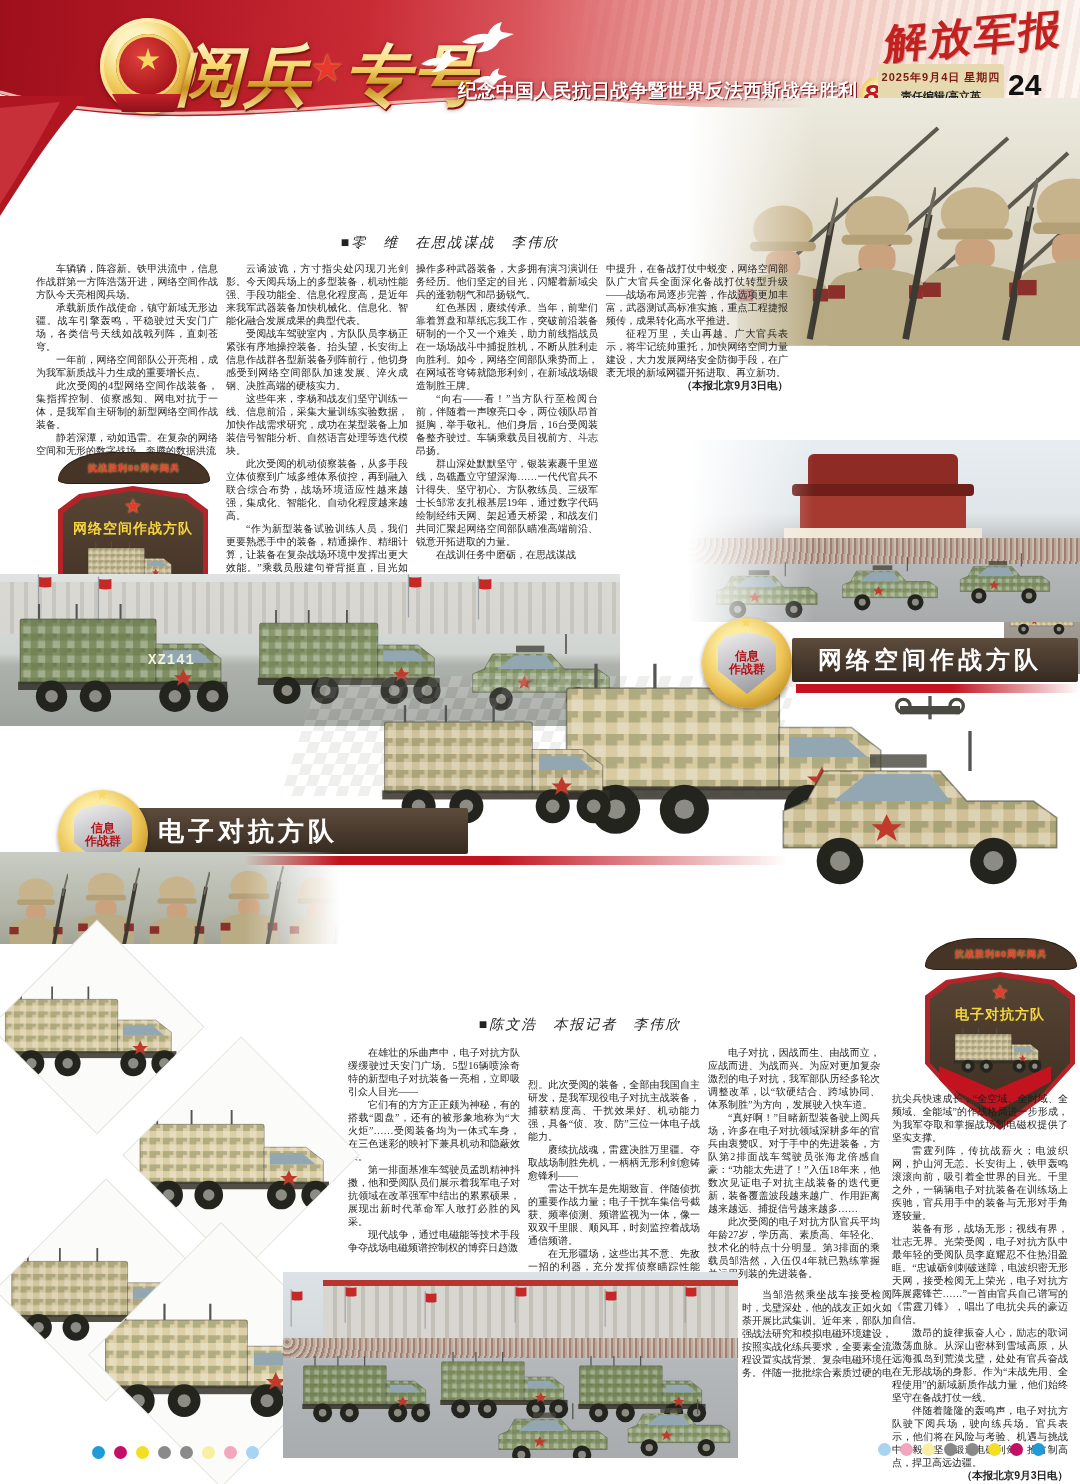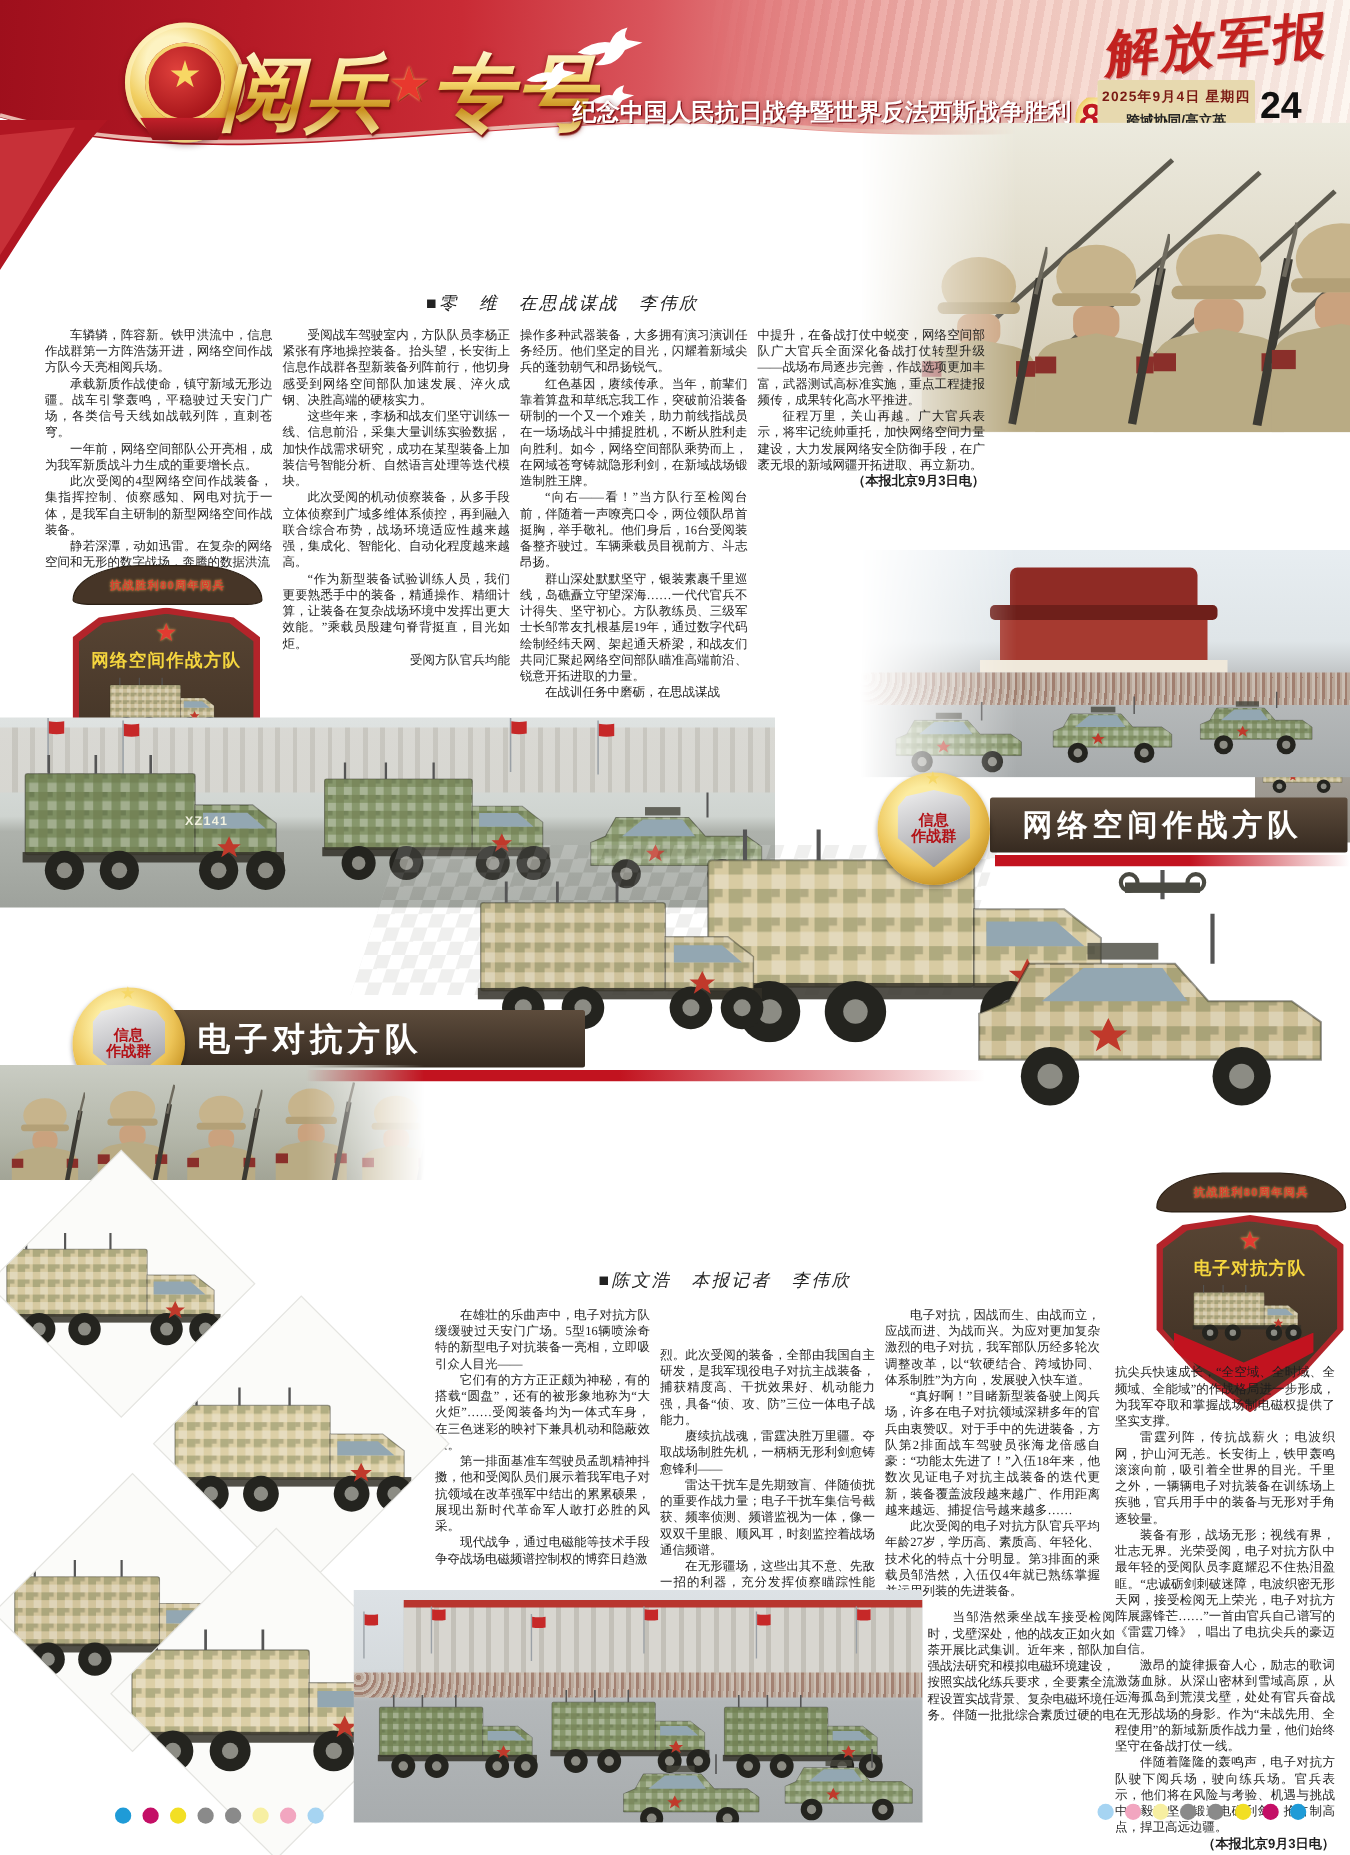--- a/index.html
+++ b/index.html
@@ -57,22 +57,22 @@
   .b2{left:330px;top:1016px;width:500px;}
   .col{font-size:10px;line-height:1.3;text-align:justify;color:#1e1e1e;}
   .col p{margin:0;text-indent:2em;}
   .col p.noind{text-indent:0;}
   .signoff{text-align:right;font-weight:bold;font-family:"Liberation Sans",sans-serif;font-size:10.5px;
     margin-top:3px;}
   
   .photo{overflow:hidden;}
   .fadeL{-webkit-mask-image:linear-gradient(to right,transparent,black 32%);mask-image:linear-gradient(to right,transparent,black 32%);}
   .fadeR{-webkit-mask-image:linear-gradient(to left,transparent,black 28%);mask-image:linear-gradient(to left,transparent,black 28%);}
-  .truck-marking{position:absolute;font-family:Liberation Sans, sans-serif;font-weight:bold;
-    color:#f2f2e0;font-size:10px;letter-spacing:1px;}
+  .truck-marking{position:absolute;font-family:Liberation Mono, monospace;font-weight:bold;
+    color:#f2f2e0;font-size:14px;letter-spacing:1px;}
   
   .badge-bar{background:linear-gradient(180deg,#6a584531 0,#5d4c3c 0,#362a20 100%);color:#fff;
     font-family:"Liberation Sans",sans-serif;font-weight:bold;display:flex;align-items:center;
     padding-left:26px;letter-spacing:4px;border-radius:2px;}
   .red-stripe{background:linear-gradient(to right,#c2131f 0 55%,rgba(194,19,31,0));}
   .gold-emblem{border-radius:50%;background:radial-gradient(circle at 42% 35%,#fceca0 0 26%,#ecc356 55%,#c08a1a 82%,#8a5e0c 100%);
     box-shadow:0 2px 4px rgba(0,0,0,.4);}
   .silver-shield{position:absolute;left:16px;top:14px;width:58px;height:62px;
     clip-path:polygon(50% 0,88% 8%,100% 22%,100% 62%,50% 100%,0 62%,0 22%,12% 8%);
     background:linear-gradient(160deg,#f0f0f0,#b9b9bd 60%,#8f8f95);display:flex;flex-direction:column;
@@ -203,21 +203,21 @@
   </svg>
 
   <div class="abs subtitle">
     <span>纪念中国人民抗日战争暨世界反法西斯战争胜利</span><span class="sub80">80</span><span>周年</span>
   </div>
 
   <div class="abs masthead">解放军报</div>
 
   <div class="abs datebox">
     <div class="dateline">2025年9月4日 星期四</div>
-    <div class="editorline">跨域协同/高立英</div>
+    <div class="editorline">责任编辑/高立英</div>
   </div>
   <div class="abs pagenum">24</div>
 
   <div class="abs photo fadeL" style="left:688px;top:98px;width:392px;height:248px;
        background:linear-gradient(180deg,#eceade 0%,#ded8c6 55%,#cfc6ae 100%);">
     <svg width="392" height="248">
       <line x1="60" y1="200" x2="250" y2="30" stroke="#5c594e" stroke-width="4"></line>
       <line x1="130" y1="210" x2="320" y2="40" stroke="#5c594e" stroke-width="4"></line>
       <line x1="200" y1="220" x2="380" y2="55" stroke="#5c594e" stroke-width="4"></line>
       <line x1="270" y1="230" x2="392" y2="118" stroke="#5c594e" stroke-width="4"></line>
@@ -231,20 +231,21 @@
   <div class="abs byline b1">■零　维　在思战谋战　李伟欣</div>
 
   <div class="abs col" style="left:36px;top:262px;width:182px;">
     <p>车辚辚，阵容新。铁甲洪流中，信息作战群第一方阵浩荡开进，网络空间作战方队今天亮相阅兵场。</p>
     <p>承载新质作战使命，镇守新域无形边疆。战车引擎轰鸣，平稳驶过天安门广场，各类信号天线如战戟列阵，直刺苍穹。</p>
     <p>一年前，网络空间部队公开亮相，成为我军新质战斗力生成的重要增长点。</p>
     <p>此次受阅的4型网络空间作战装备，集指挥控制、侦察感知、网电对抗于一体，是我军自主研制的新型网络空间作战装备。</p>
     <p>静若深潭，动如迅雷。在复杂的网络空间和无形的数字战场，奔腾的数据洪流</p>
   </div>
   <div class="abs col" style="left:226px;top:262px;width:182px;">
+    <p>云谲波诡，方寸指尖处闪现刀光剑影。今天阅兵场上的多型装备，机动性能强、手段功能全、信息化程度高，是近年来我军武器装备加快机械化、信息化、智能化融合发展成果的典型代表。</p>
     <p>受阅战车驾驶室内，方队队员李杨正紧张有序地操控装备。抬头望，长安街上信息作战群各型新装备列阵前行，他切身感受到网络空间部队加速发展、淬火成钢、决胜高端的硬核实力。</p>
     <p>这些年来，李杨和战友们坚守训练一线、信息前沿，采集大量训练实验数据，加快作战需求研究，成功在某型装备上加装信号智能分析、自然语言处理等迭代模块。</p>
     <p>此次受阅的机动侦察装备，从多手段立体侦察到广域多维体系侦控，再到融入联合综合布势，战场环境适应性越来越强，集成化、智能化、自动化程度越来越高。</p>
     <p>“作为新型装备试验训练人员，我们更要熟悉手中的装备，精通操作、精细计算，让装备在复杂战场环境中发挥出更大效能。”乘载员殷建句脊背挺直，目光如炬。</p>
     <p style="text-align:right">受阅方队官兵均能</p>
   </div>
   <div class="abs col" style="left:416px;top:262px;width:182px;">
     <p class="noind">操作多种武器装备，大多拥有演习演训任务经历。他们坚定的目光，闪耀着新域尖兵的蓬勃朝气和昂扬锐气。</p>
     <p>红色基因，赓续传承。当年，前辈们靠着算盘和草纸忘我工作，突破前沿装备研制的一个又一个难关，助力前线指战员在一场场战斗中捕捉胜机，不断从胜利走向胜利。如今，网络空间部队乘势而上，在网域苍穹铸就隐形利剑，在新域战场锻造制胜王牌。</p>
     <p>“向右——看！”当方队行至检阅台前，伴随着一声嘹亮口令，两位领队昂首挺胸，举手敬礼。他们身后，16台受阅装备整齐驶过。车辆乘载员目视前方、斗志昂扬。</p>

